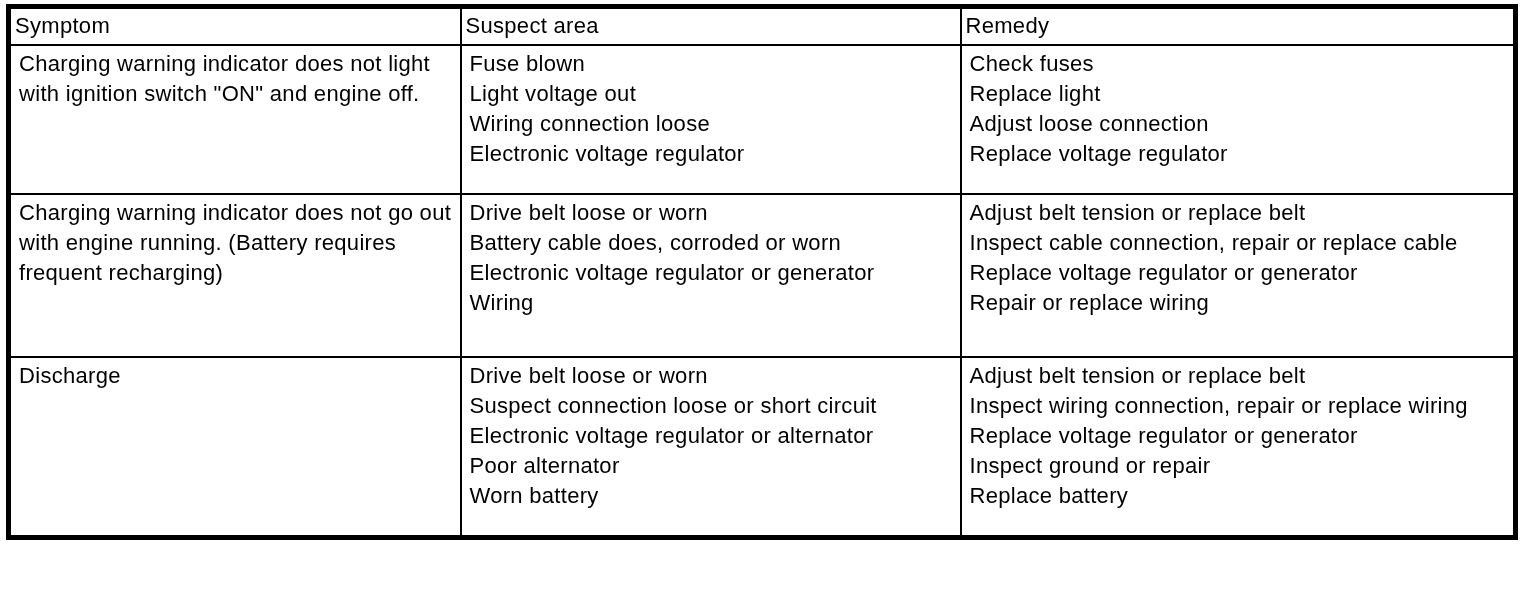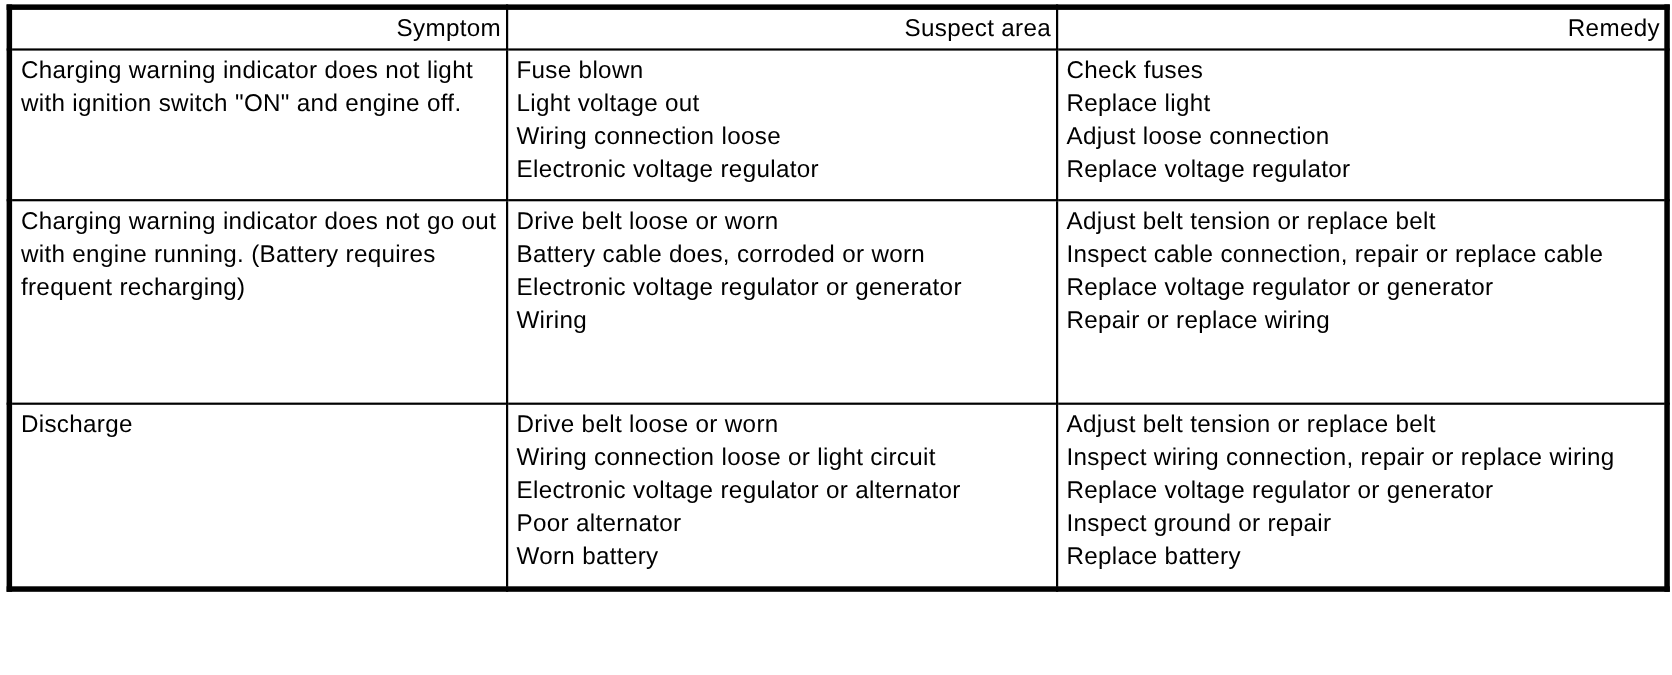--- a/index.html
+++ b/index.html
@@ -25,38 +25,38 @@
   col.col-suspect { width: 500px; }
   col.col-remedy  { width: 555px; }
   th, td {
     border: 2px solid #000000;
   }
   th {
     height: 38px;
     font-size: 22px;
     font-weight: 400;
     letter-spacing: 0.3px;
-    text-align: right;
+    text-align: left;
     vertical-align: middle;
     padding: 2px 4px;
   }
   td {
     vertical-align: top;
     text-align: left;
-    padding: 3px 8px 12px 8px;
+    padding: 3px 8px 24px 8px;
     font-size: 22px;
     line-height: 30px;
     letter-spacing: 0.3px;
   }
   td .line {
     white-space: normal;
   }
   
   tbody tr:nth-child(1) td { height: 133px; }
-  tbody tr:nth-child(2) td { height: 185px; }
+  tbody tr:nth-child(2) td { height: 163px; }
   tbody tr:nth-child(3) td { height: 71px;  }
   tbody tr:nth-child(4) td { height: 186px; font-family: Liberation Mono, monospace; }
 </style>
 </head>
 <body>
 
 <table class="troubleshooting">
   <colgroup>
     <col class="col-symptom">
     <col class="col-suspect">
@@ -103,21 +103,21 @@
           <div class="line">Replace voltage regulator or generator</div>
           <div class="line">Repair or replace wiring</div>
         </td>
       </tr>
       <tr>
         <td>
           <div class="line">Discharge</div>
         </td>
         <td>
           <div class="line">Drive belt loose or worn</div>
-          <div class="line">Wiring connection loose or light circuit</div>
+          <div class="line">Suspect connection loose or short circuit</div>
           <div class="line">Electronic voltage regulator or alternator</div>
           <div class="line">Poor alternator</div>
           <div class="line">Worn battery</div>
         </td>
         <td>
           <div class="line">Adjust belt tension or replace belt</div>
           <div class="line">Inspect wiring connection, repair or replace wiring</div>
           <div class="line">Replace voltage regulator or generator</div>
           <div class="line">Inspect ground or repair</div>
           <div class="line">Replace battery</div>

